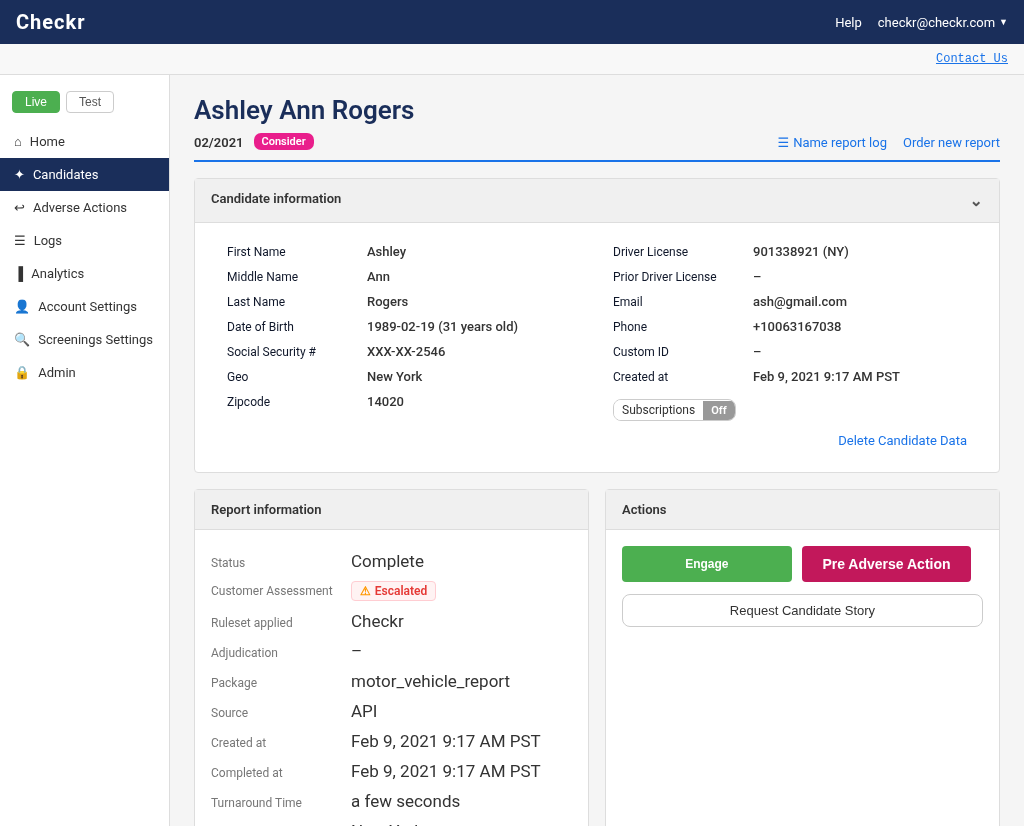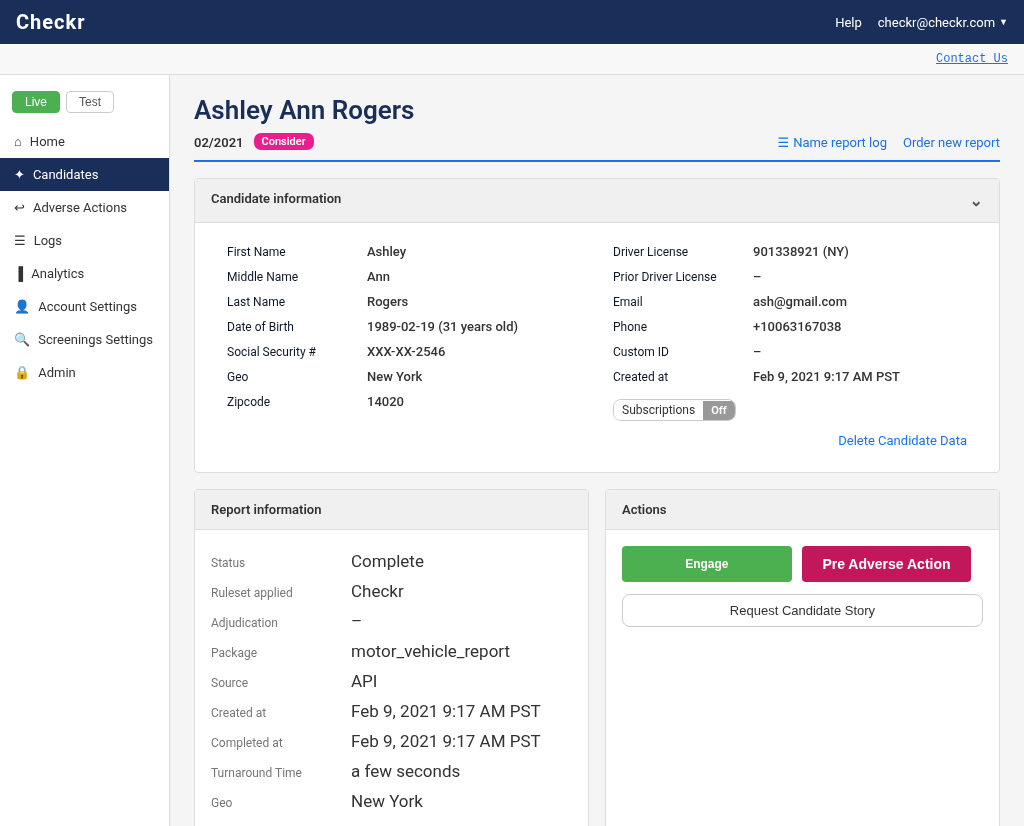--- a/index.html
+++ b/index.html
@@ -482,20 +482,27 @@
       <div class="card">
         <div class="card-header">
           <span>Report information</span>
         </div>
         <div class="card-body">
           <div class="report-info-row">
             <span class="report-info-label">Status</span>
             <span class="report-info-value">Complete</span>
           </div>
           <div class="report-info-row">
+            <span class="report-info-label">Customer Assessment</span>
+            <span class="escalated-badge">
+              <span class="warn-icon">⚠</span>
+              <span>Escalated</span>
+            </span>
+          </div>
+          <div class="report-info-row">
             <span class="report-info-label">Ruleset applied</span>
             <span class="report-info-value">Checkr</span>
           </div>
           <div class="report-info-row">
             <span class="report-info-label">Adjudication</span>
             <span class="report-info-value">–</span>
           </div>
           <div class="report-info-row">
             <span class="report-info-label">Package</span>
             <span class="report-info-value">motor_vehicle_report</span>

